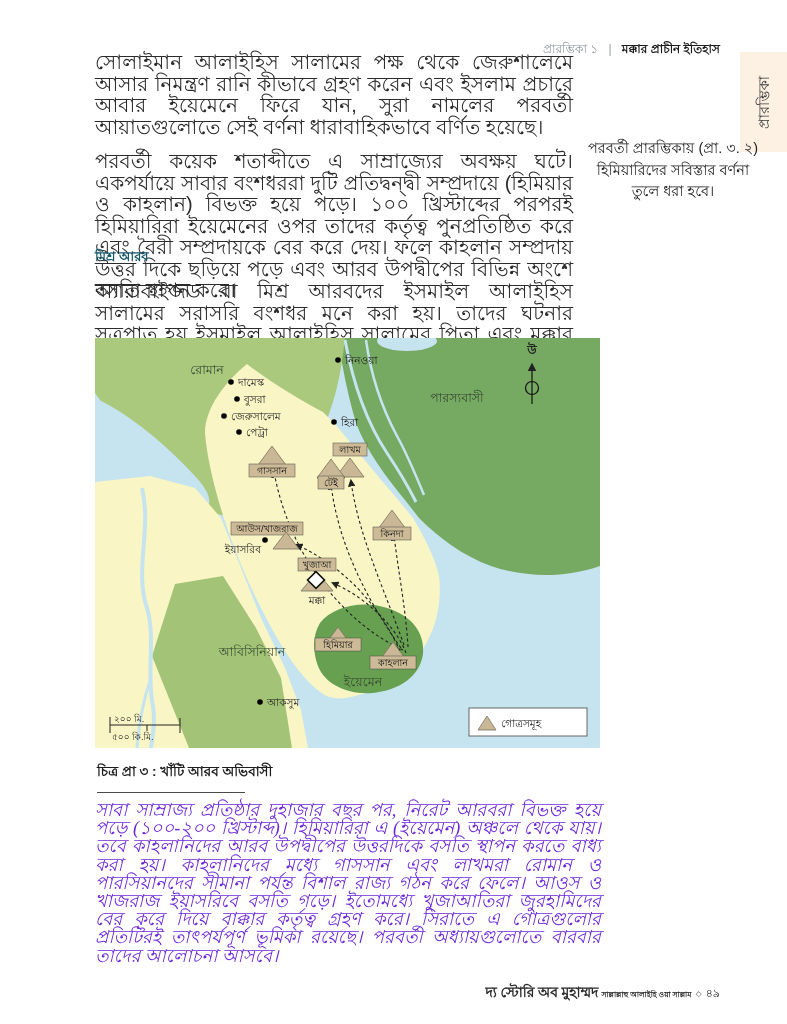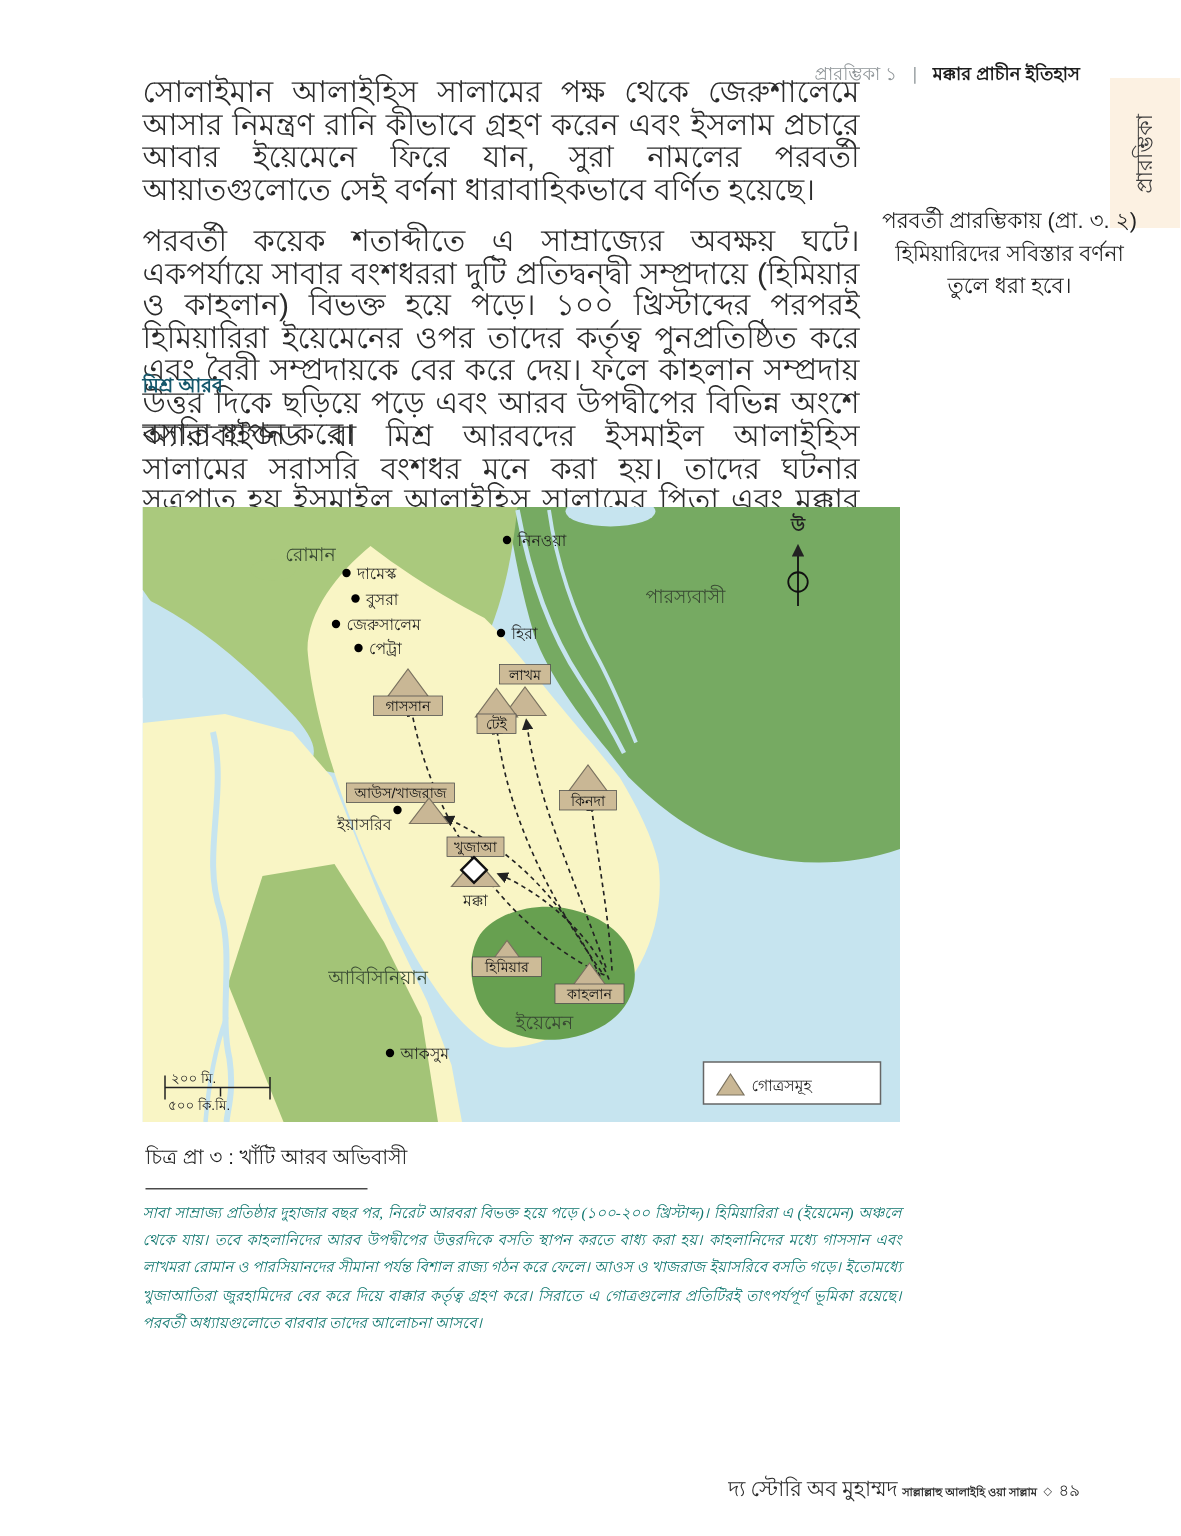--- a/index.html
+++ b/index.html
@@ -23,30 +23,30 @@
   .p2{top:131px;margin-top:20px;}
   .p3{top:281px;}
   .margin-note{position:absolute;left:583px;top:138px;width:180px;font-size:14.5px;
                line-height:21.5px;color:#222;text-align:center;}
   .heading{position:absolute;left:95px;top:247px;font-size:13px;font-weight:bold;color:#14576b;}
 
   
   .map-wrap{position:absolute;left:95px;top:338px;width:505px;height:410px;}
 
   
-  .caption{position:absolute;left:97px;top:761px;font-size:13.5px;font-weight:normal;color:#1d1d1d;}
+  .caption{position:absolute;left:97px;top:761px;font-size:13.5px;font-weight:bold;color:#1d1d1d;}
   .caption-rule{position:absolute;left:97px;top:792px;width:148px;border-top:1px solid #4a4a4a;}
   .footnote{position:absolute;left:95px;top:801px;width:506px;
             font-family:"Liberation Serif",serif;font-style:italic;
-            font-size:10px;line-height:18.2px;color:#0f766e;text-align:justify;}
+            font-size:18px;line-height:18.2px;color:#6d28d9;text-align:justify;}
 
   
   .footer{position:absolute;right:67px;top:981px;font-family:"Liberation Serif",serif;
           white-space:nowrap;color:#2b2b2b;}
-  .footer .book{font-size:14px;}
+  .footer .book{font-size:14px;font-weight:bold;}
   .footer .sub{font-size:7.5px;margin-left:3px;font-weight:bold;}
   .footer .orn{font-size:8px;color:#555;margin:0 4px;}
   .footer .num{font-size:11px;}
 
   
   text{font-family:"Liberation Sans",sans-serif;fill:#222;}
   .region-label{font-size:12.5px;fill:#394a33;}
   .city-label{font-size:10.5px;fill:#1f1f1f;}
   .tribe-label{font-size:9.5px;fill:#111;}
   .tri{fill:#c9b795;stroke:#7a7260;stroke-width:0.8;}

